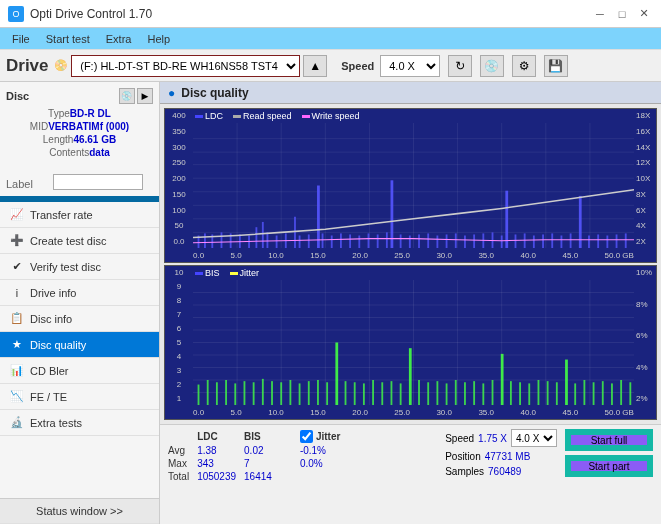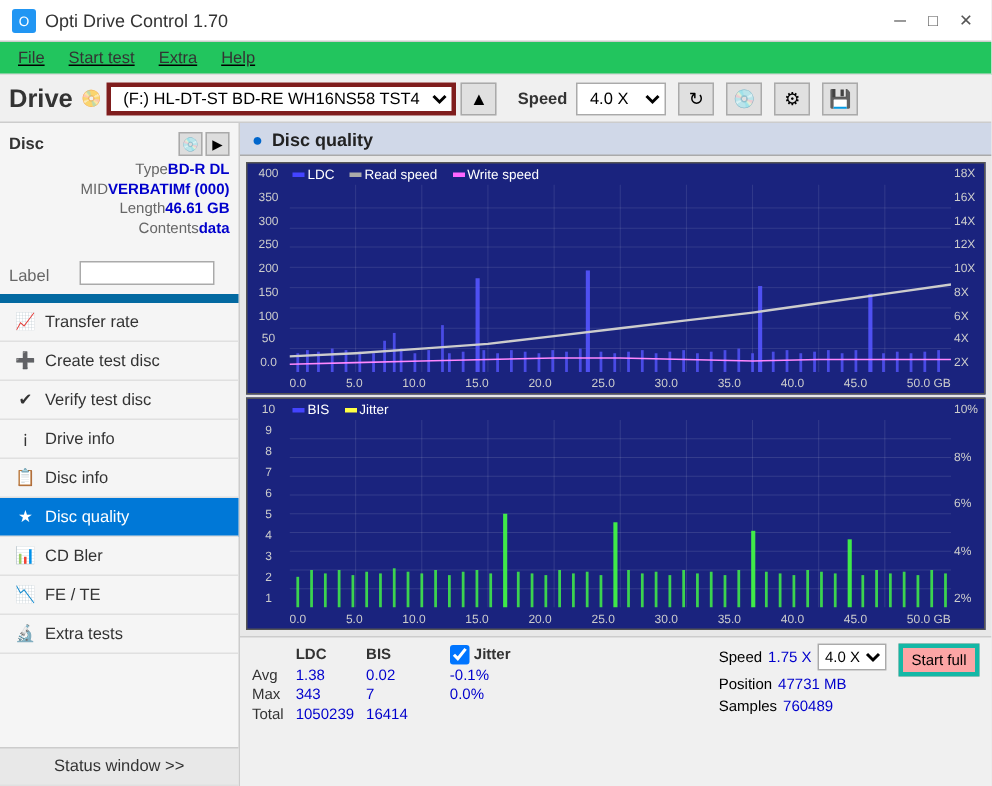--- a/index.html
+++ b/index.html
@@ -7,45 +7,45 @@
     
     
     .titlebar { background: #ffffff; height: 28px; display: flex; align-items: center; justify-content: space-between; padding: 0 8px; border-bottom: 1px solid #ccc; }
     .titlebar-left { display: flex; align-items: center; gap: 6px; }
     .titlebar-icon { width: 16px; height: 16px; background: #2196F3; border-radius: 2px; display: flex; align-items: center; justify-content: center; color: white; font-size: 9px; }
     .titlebar-title { font-size: 12px; color: #333; }
     .titlebar-controls { display: flex; gap: 4px; }
     .titlebar-btn { width: 18px; height: 18px; display: flex; align-items: center; justify-content: center; font-size: 11px; cursor: pointer; color: #555; border: none; background: transparent; }
 
     
-    .menubar { background: #22c55e; height: 22px; display: flex; align-items: center; padding: 0 4px; border-bottom: 1px solid #ddd; text-decoration: underline; }
+    .menubar { background: #7dd3fc; height: 22px; display: flex; align-items: center; padding: 0 4px; border-bottom: 1px solid #ddd; }
     .menubar-item { padding: 2px 8px; cursor: pointer; font-size: 11px; color: #333; }
 
     
     .drivebar { background: #f0f0f0; height: 32px; display: flex; align-items: center; padding: 0 6px; gap: 6px; border-bottom: 1px solid #ccc; }
     .drive-label { font-size: 17px; font-weight: bold; color: #333; }
-    .drive-select { height: 22px; font-size: 11px; background: white; border: 3px solid #7f1d1d; padding: 0 4px; min-width: 200px; }
+    .drive-select { height: 22px; font-size: 11px; background: white; border: 1px solid #7f1d1d; padding: 0 4px; min-width: 200px; }
     .drive-btn { width: 24px; height: 22px; background: #e0e0e0; border: 1px solid #aaa; cursor: pointer; display: flex; align-items: center; justify-content: center; font-size: 12px; }
     .speed-label { font-size: 11px; font-weight: bold; color: #333; margin-left: 8px; }
     .speed-select { height: 22px; font-size: 11px; background: white; border: 1px solid #aaa; padding: 0 4px; width: 60px; }
     .drive-icon-btn { width: 24px; height: 22px; background: #e0e0e0; border: 1px solid #aaa; cursor: pointer; display: flex; align-items: center; justify-content: center; font-size: 12px; margin-left: 2px; }
 
     
     .main { display: flex; height: calc(524px - 82px); }
 
     
     .sidebar { width: 160px; background: #f5f5f5; border-right: 1px solid #ccc; display: flex; flex-direction: column; }
     
     
     .disc-panel { padding: 6px; border-bottom: 6px solid #0369a1; }
     .disc-header { display: flex; align-items: center; justify-content: space-between; margin-bottom: 4px; }
     .disc-title { font-size: 11px; font-weight: bold; color: #333; }
     .disc-icons { display: flex; gap: 2px; }
     .disc-icon-sm { width: 16px; height: 16px; background: #ddd; border: 1px solid #aaa; display: flex; align-items: center; justify-content: center; font-size: 9px; cursor: pointer; }
-    .disc-info-row { display: flex; justify-content: flex-end; margin-bottom: 2px; font-size: 10px; }
+    .disc-info-row { display: flex; justify-content: center; margin-bottom: 2px; font-size: 10px; }
     .disc-info-label { color: #666; }
     .disc-info-value { color: #0000cc; font-weight: bold; }
     .label-row { display: flex; align-items: flex-end; gap: 20px; margin-top: 16px; }
     .label-input { width: 90px; height: 16px; border: 1px solid #aaa; font-size: 10px; }
     .label-btn { width: 16px; height: 16px; background: #f0c030; border: 1px solid #aaa; cursor: pointer; display: flex; align-items: center; justify-content: center; font-size: 9px; }
 
     
     .nav-item { height: 26px; display: flex; align-items: center; padding: 0 10px; cursor: pointer; font-size: 11px; color: #333; border-bottom: 1px solid #e0e0e0; gap: 6px; }
     .nav-item.active { background: #0078d7; color: white; }
     .nav-item-icon { width: 14px; height: 14px; display: flex; align-items: center; justify-content: center; font-size: 11px; }
@@ -90,21 +90,21 @@
     .stats-table td { padding: 1px 8px 1px 0; color: #0000cc; }
     .stats-table td.label { color: #333; }
     .checkbox-item { display: flex; align-items: center; gap: 3px; font-size: 10px; }
 
     .speed-info { display: flex; flex-direction: column; gap: 4px; font-size: 10px; }
     .speed-row { display: flex; align-items: center; gap: 4px; }
     .speed-val { color: #0000cc; }
     .speed-sel { height: 18px; font-size: 10px; border: 1px solid #aaa; background: white; }
 
     .buttons-col { display: flex; flex-direction: column; gap: 4px; justify-content: center; }
-    .action-btn { width: 54px; height: 22px; background: #fca5a5; border: 3px solid #14b8a6; cursor: pointer; font-size: 10px; }
+    .action-btn { width: 88px; height: 22px; background: #8b5cf6; border: 6px solid #14b8a6; cursor: pointer; font-size: 10px; }
 
     
     svg { position: absolute; top: 0; left: 0; width: 100%; height: 100%; }
   </style>
 </head>
 <body>
 
 <div class="titlebar">
   <div class="titlebar-left">
     <div class="titlebar-icon">O</div>
@@ -553,16 +553,17 @@
           <span class="speed-val">47731 MB</span>
         </div>
         <div class="speed-row">
           <span>Samples</span>
           <span class="speed-val">760489</span>
         </div>
       </div>
 
       <div class="buttons-col">
         <button class="action-btn">Start full</button>
+        <button class="action-btn">Start part</button>
       </div>
     </div>
   </div>
 </div>
 
 </body></html>

